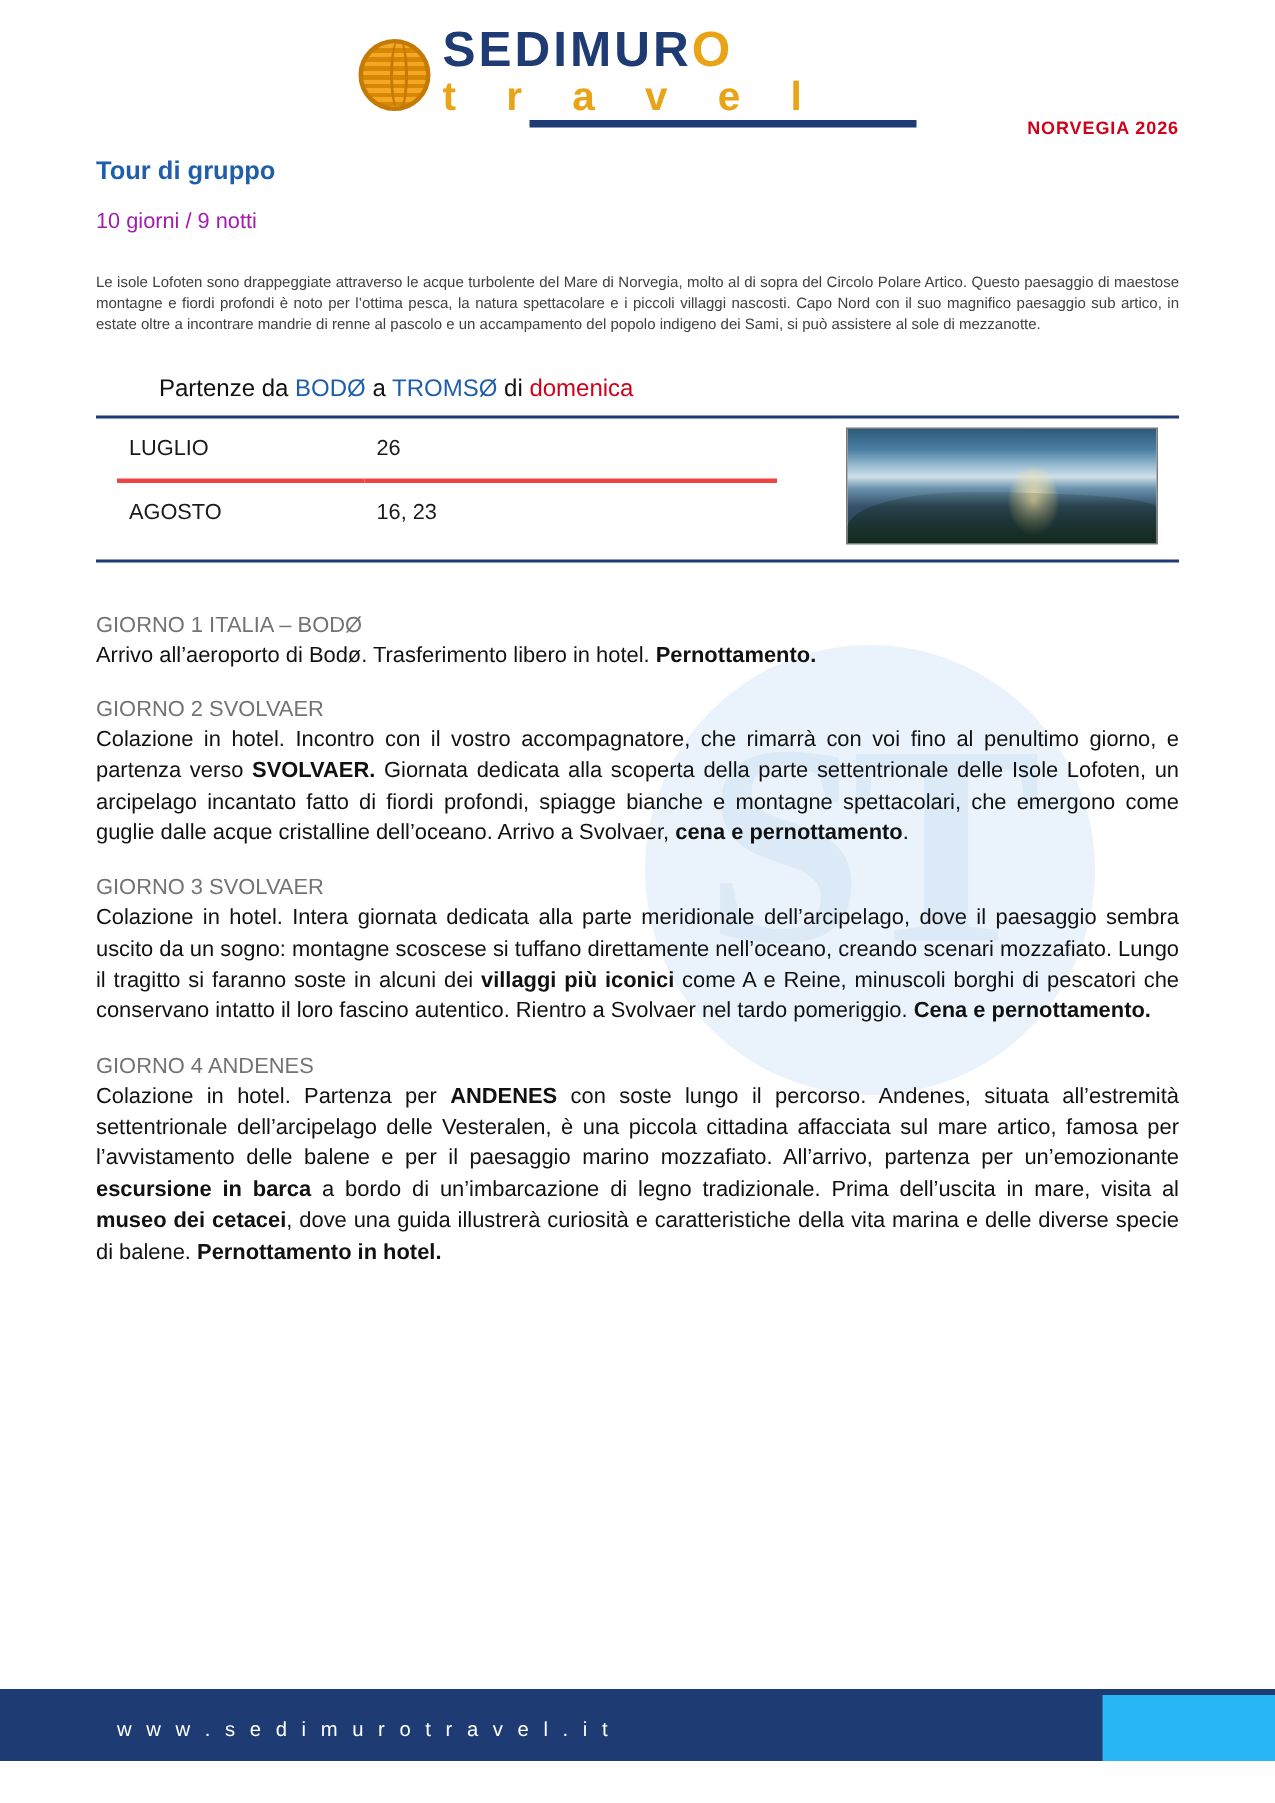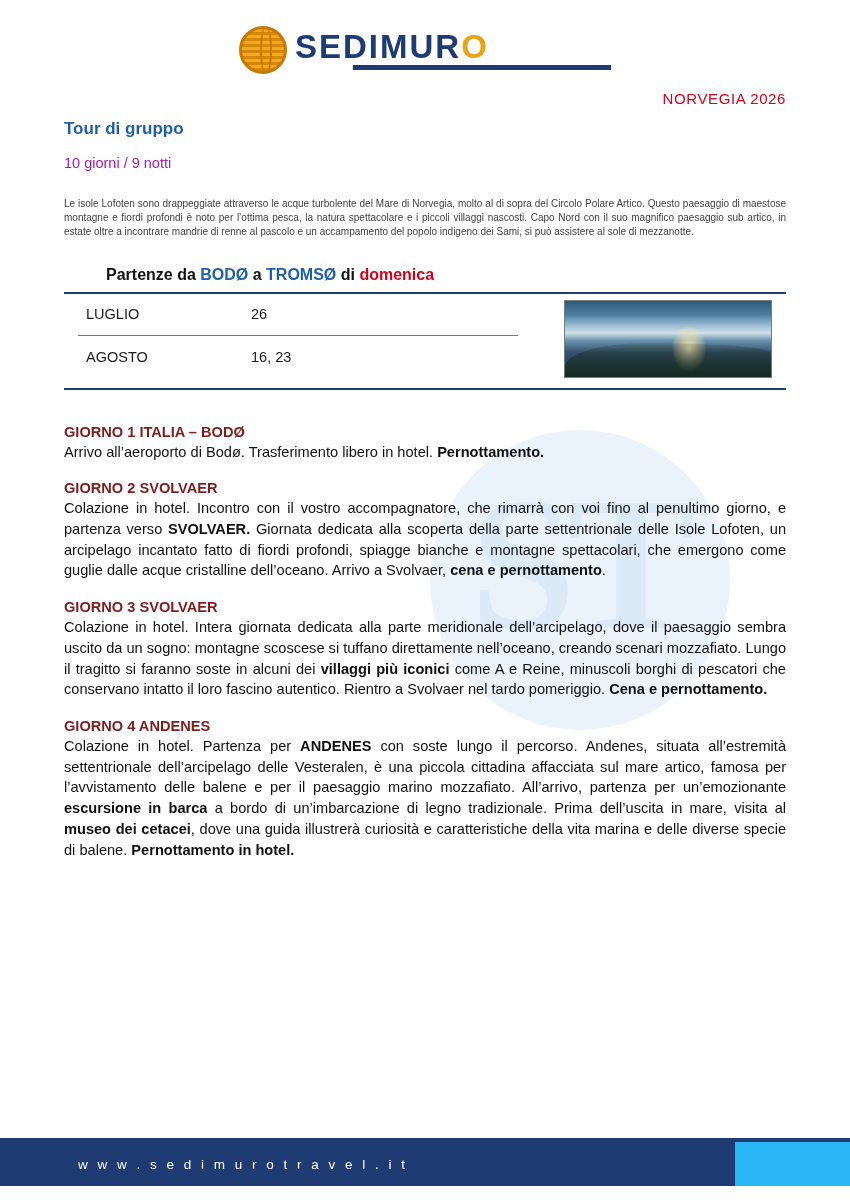--- a/index.html
+++ b/index.html
@@ -83,24 +83,24 @@
     font-weight: bold;
     letter-spacing: 13px;
     color: #e8a317;
     margin-top: 2px;
   }
   .underline-bar { height: 5px; background:#1f3b73; width: 258px; margin-top:2px; margin-left: 58px;}
 
   .country-year {
     text-align: right;
     color: #d0021b;
-    font-weight: normal;
-    font-size: 15px;
+    font-weight: bold;
+    font-size: 12px;
     letter-spacing: .6px;
-    margin-top: 12px;
+    margin-top: 0;
   }
 
   .tour-type {
     color: #1f5fa9;
     font-weight: bold;
     font-size: 17px;
     margin-top: 12px;
   }
   .tour-days {
     font-size: 14.5px;
@@ -129,39 +129,39 @@
     line-height: 1.42;
     text-align: justify;
     color: #404040;
   }
 
   
   .departures-line {
     margin-top: 26px;
     margin-left: 42px;
     font-size: 16px;
-    font-weight: bold;
+    font-weight: normal;
     color: #111;
   }
   .dep-city { color:#1f5fa9; }
   .dep-day  { color:#d0021b; }
 
   .dates-block { margin-top: 8px; position: relative; }
   .rule { height:2px; background:#1f3b73; }
   .rule-top { margin-top: 4px; }
   .dates-flex { display:flex; }
   .dates-table {
     width: 440px;
     margin-left: 14px;
     border-collapse: collapse;
     font-size: 14.5px;
   }
   .dates-table td {
     padding: 5px 2px 5px 8px;
-    border-bottom: 1px solid #ef4444;
+    border-bottom: 3px solid #ef4444;
   }
   .dates-table tr:last-child td { border-bottom: none; }
   .dates-table td.month { width: 165px; font-weight: normal; }
 
   .photo {
     width: 208px; height: 78px;
     margin-left: 46px;
     margin-top: 6px;
     border: 1px solid #7a7a7a;
     background:
@@ -179,38 +179,38 @@
     content:"";
     position:absolute; left:0; bottom:0; width:100%; height:34px;
     background: linear-gradient(180deg, rgba(20,45,30,.15), rgba(18,40,26,.9));
     border-radius: 40% 60% 0 0 / 70% 30% 0 0;
   }
   .rule-bottom { margin-top: 10px; }
 
   
   .itinerary { margin-top: 34px; }
   .day-head {
-    font-weight: bold;
+    font-weight: normal;
     font-size: 14.6px;
-    color: #7f1d1d;
+    color: #737373;
     margin-bottom: 2px;
   }
   .day-body {
     font-size: 14.6px;
     line-height: 1.42;
     text-align: justify;
     color: #111;
     margin-bottom: 18px;
   }
   .day-body b { font-weight: bold; }
 
   
   .footer {
     position: absolute;
-    left: 0; bottom: 0;
+    left: 0; bottom: 12px;
     width: 850px;
     height: 64px;
     z-index: 3;
   }
   .footer-bar-top {
     position:absolute; left:0; top:0; width:100%; height:4px; background:#1f3b73;
   }
   .footer-main {
     position:absolute; left:0; top:4px; width:100%; height:44px;
     background:#1f3b73;
@@ -232,20 +232,21 @@
 <div class="watermark"></div>
 <div class="watermark-text">ST</div>
 
 <div class="page">
 
   <div class="logo-wrap">
     <div class="logo">
       <div class="globe"></div>
       <div class="logo-words">
         <div class="logo-sedimuro"><span>SEDIMUR</span><span class="logo-c">O</span></div>
+        <div class="logo-travel">t r a v e l</div>
         <div class="underline-bar"></div>
       </div>
     </div>
   </div>
 
   <div class="country-year">NORVEGIA 2026</div>
 
   <div class="tour-type">Tour di gruppo</div>
   <div class="tour-days">10 giorni / 9 notti</div>
 

